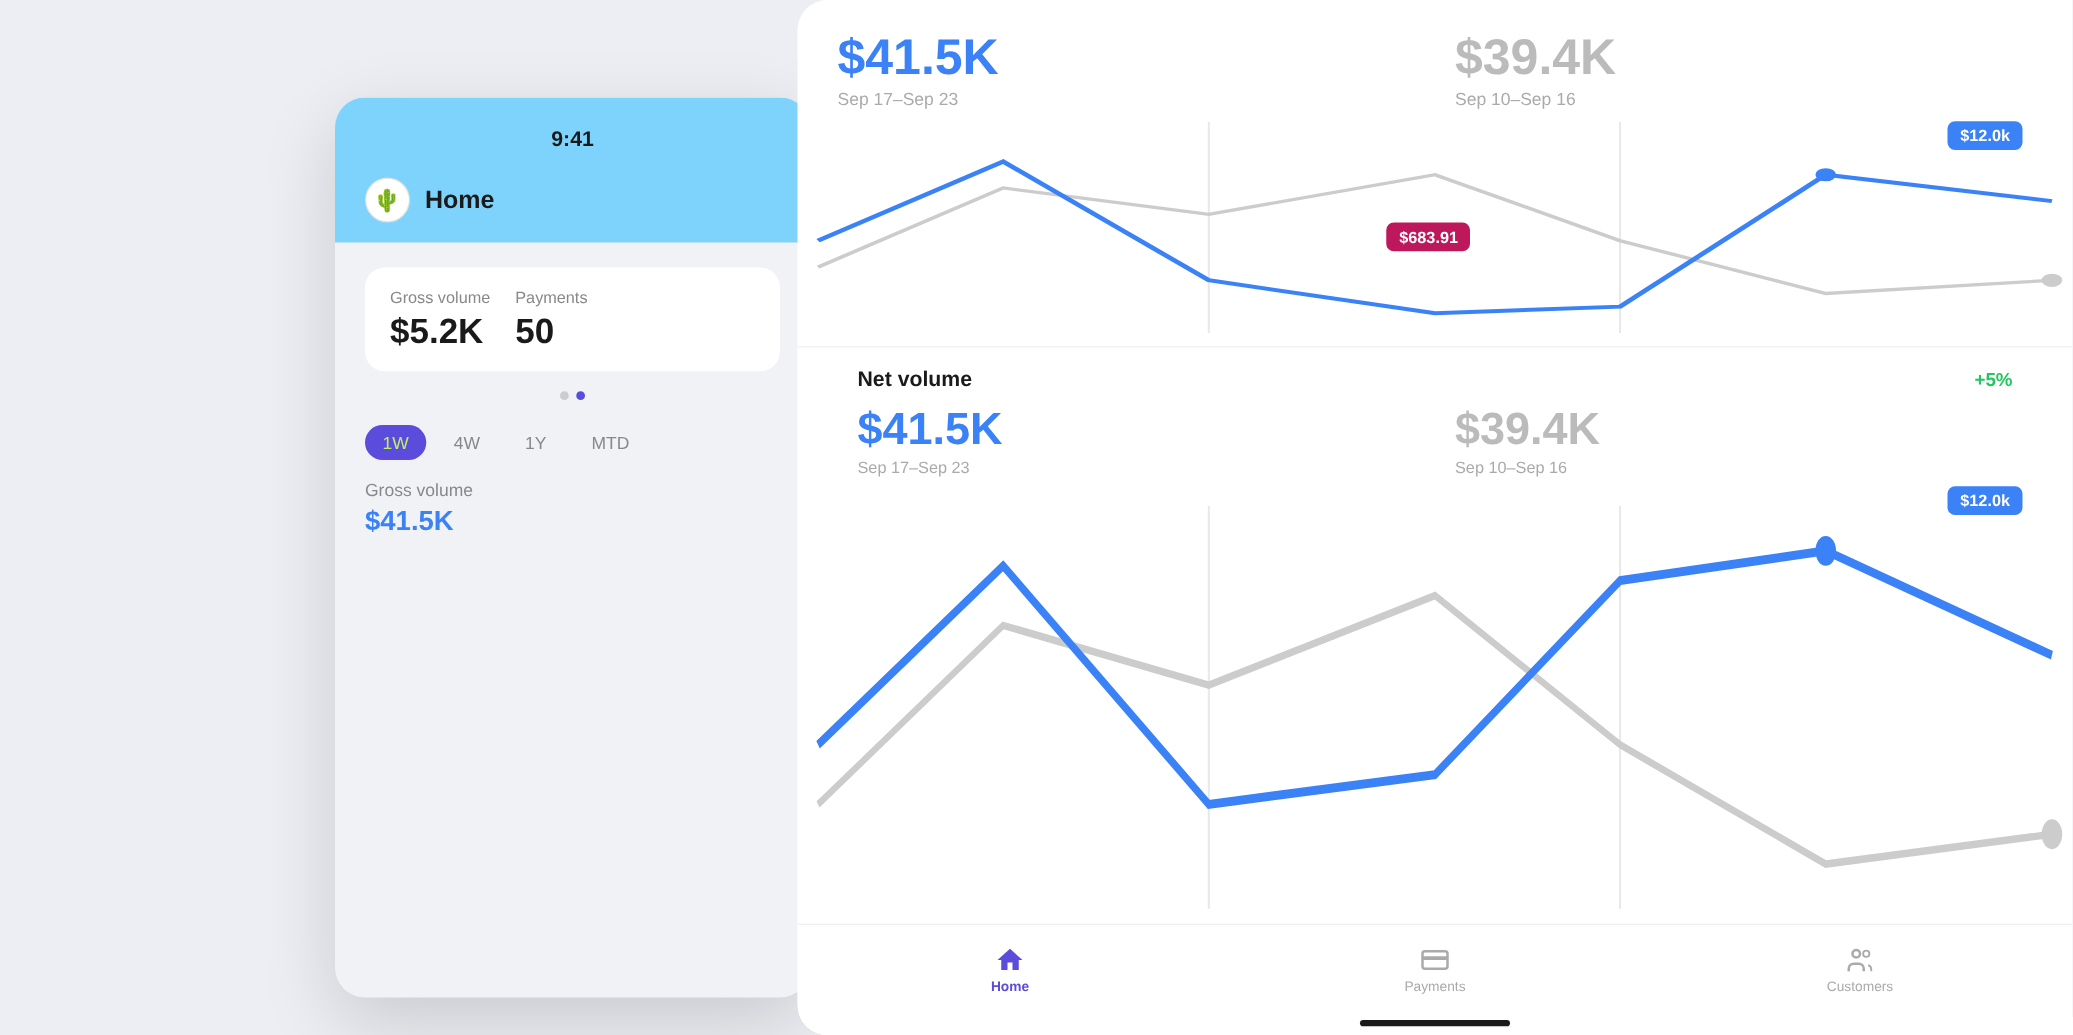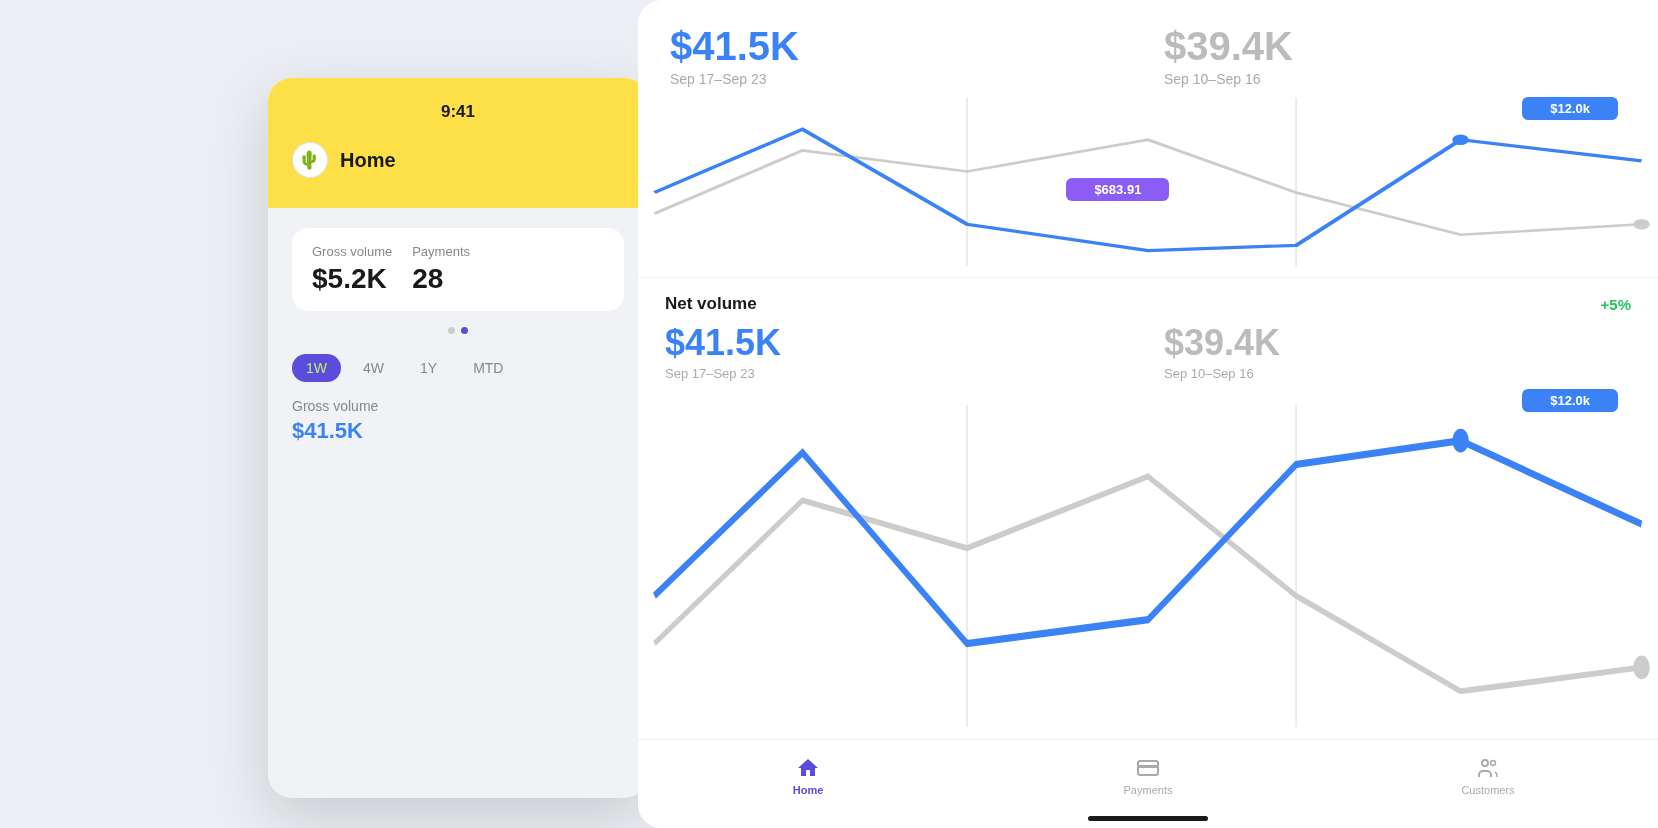--- a/index.html
+++ b/index.html
@@ -27,22 +27,22 @@
       left: 268px;
       width: 380px;
       height: 720px;
       background: #f0f2f5;
       border-radius: 24px;
       overflow: hidden;
       box-shadow: 0 20px 60px rgba(0,0,0,0.15);
     }
 
     .mobile-header {
-      background: #fde047;
-      padding: 16px 24px 14px;
+      background: #7dd3fc;
+      padding: 16px 24px 0;
     }
 
     .mobile-time {
       font-size: 17px;
       font-weight: 600;
       color: #1a1a1a;
       text-align: center;
       padding: 8px 0 12px;
     }
 
@@ -175,31 +175,32 @@
       border-radius: 24px 0 0 24px;
       overflow: hidden;
       display: flex;
       flex-direction: column;
     }
 
     .chart-tooltip {
       position: absolute;
       background: #3b82f6;
       color: white;
-      padding: 4px 28px;
+      padding: 4px 10px;
       border-radius: 6px;
       font-size: 13px;
       font-weight: 600;
       white-space: nowrap;
       text-align: right;
     }
 
     .chart-tooltip.gray {
-      background: #8b5cf6;
+      background: #be185d;
       color: white;
+      margin-left: 43px;
     }
 
     
     .tab-bar {
       background: white;
       border-top: 1px solid #f0f0f0;
       display: flex;
       padding: 12px 0 8px;
     }
 
@@ -254,21 +255,21 @@
 
   <div class="mobile-content">
 
     <div class="stats-card">
       <div class="stat-item">
         <label>Gross volume</label>
         <span class="stat-value">$5.2K</span>
       </div>
       <div class="stat-item">
         <label>Payments</label>
-        <span class="stat-value">28</span>
+        <span class="stat-value">50</span>
       </div>
     </div>
 
     <div class="pagination-dots">
       <div class="dot"></div>
       <div class="dot active"></div>
     </div>
 
 
     <div class="time-filters">
@@ -308,21 +309,21 @@
 
       <circle cx="500" cy="50" r="5" fill="#3b82f6"></circle>
       <circle cx="610" cy="130" r="5" fill="#ccc"></circle>
     </svg>
     
     <div class="chart-tooltip" style="right:40px; top:10px;">$12.0k</div>
     
     <div class="chart-tooltip gray" style="left:42%; top:48%;">$683.91</div>
   </div>
 
-  <div style="padding: 16px 27px 0; border-top: 1px solid #f0f0f0;">
+  <div style="padding: 16px 48px 0; border-top: 1px solid #f0f0f0;">
     <div style="display:flex; justify-content:space-between; align-items:center;">
       <div style="font-size:17px; font-weight:700; color:#1a1a1a;">Net volume</div>
       <div style="color:#22c55e; font-size:15px; font-weight:600;">+5%</div>
     </div>
 
     <div style="display: flex; gap: 32px; margin-top: 8px;">
       <div style="flex:1;">
         <div style="font-size:36px; font-weight:700; color:#3b82f6;">$41.5K</div>
         <div style="font-size:13px; color:#aaa; margin-top:2px;">Sep 17–Sep 23</div>
       </div>

